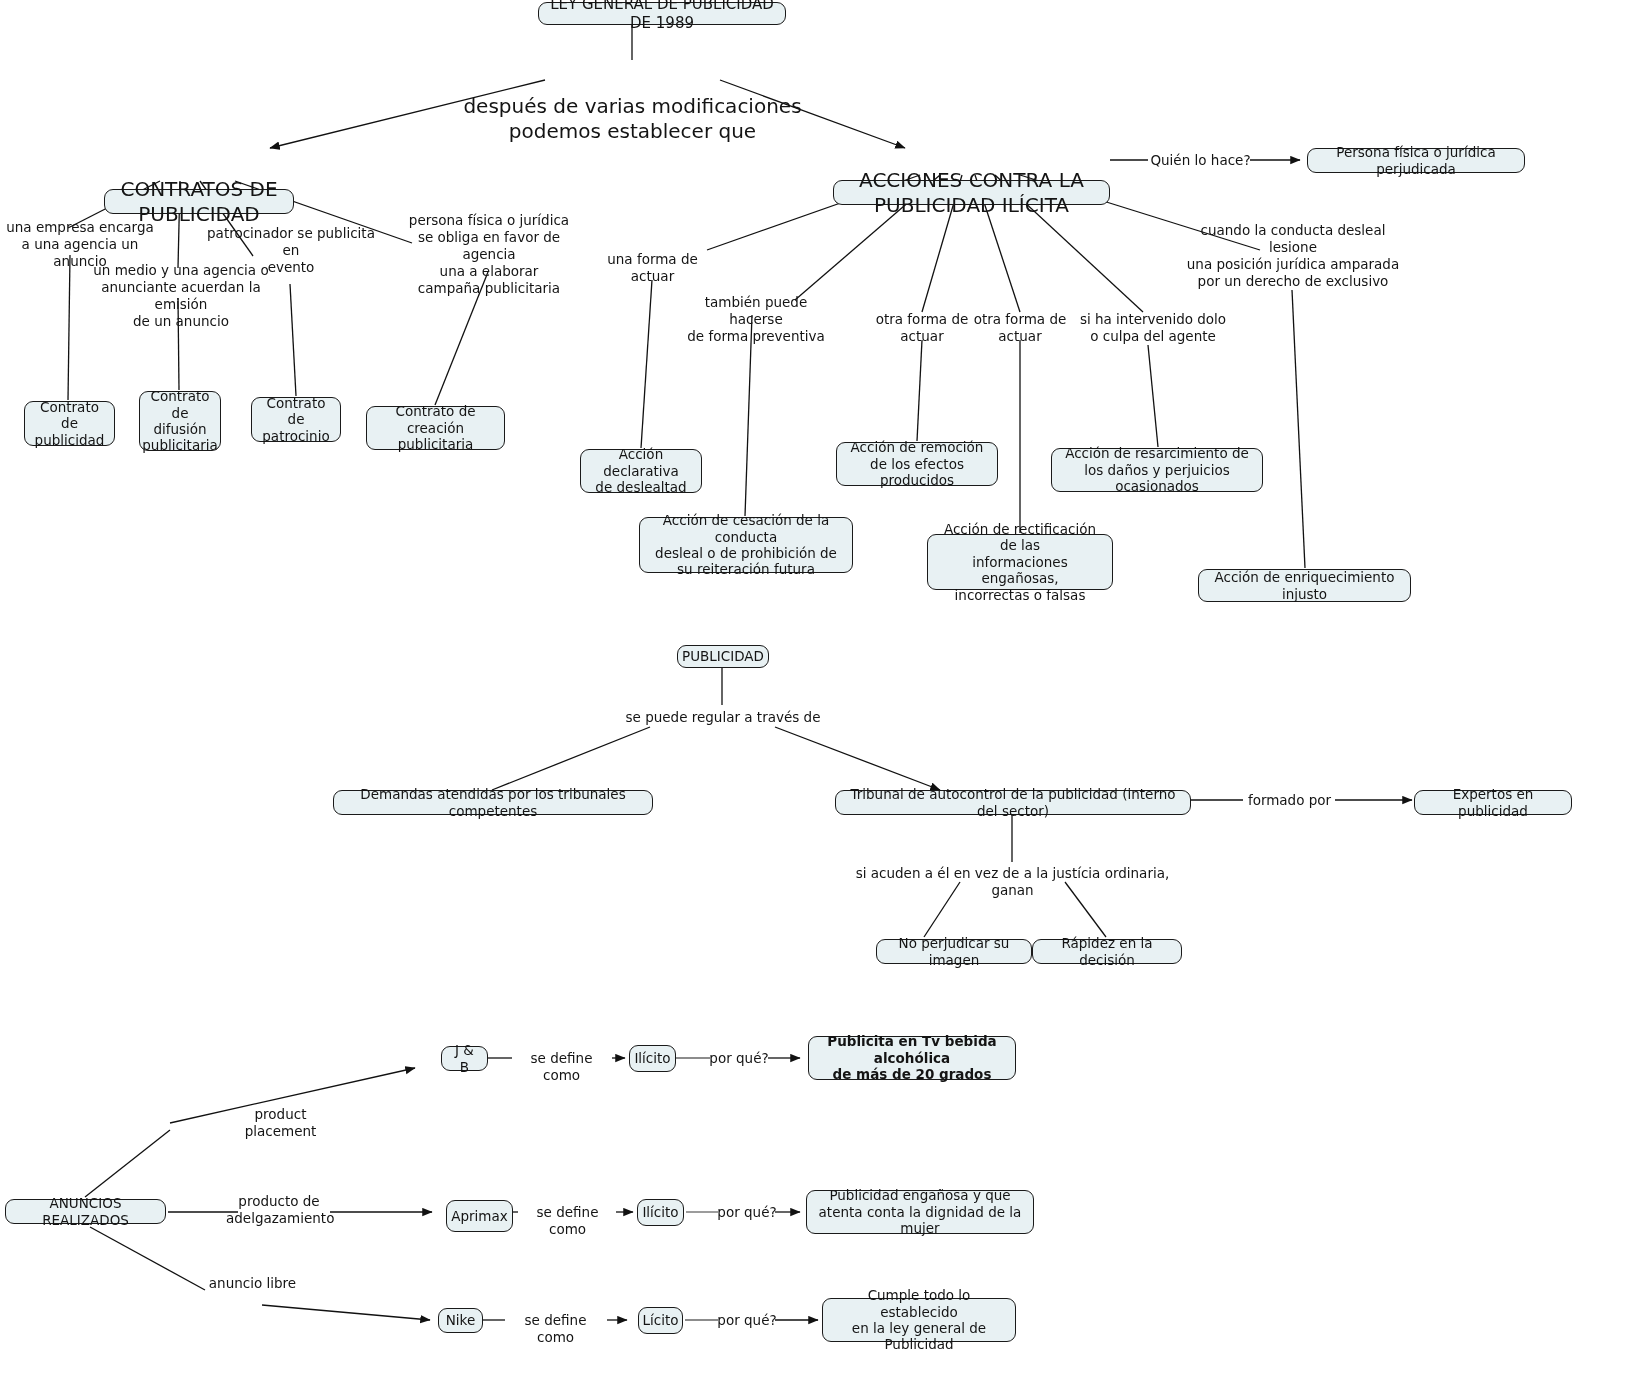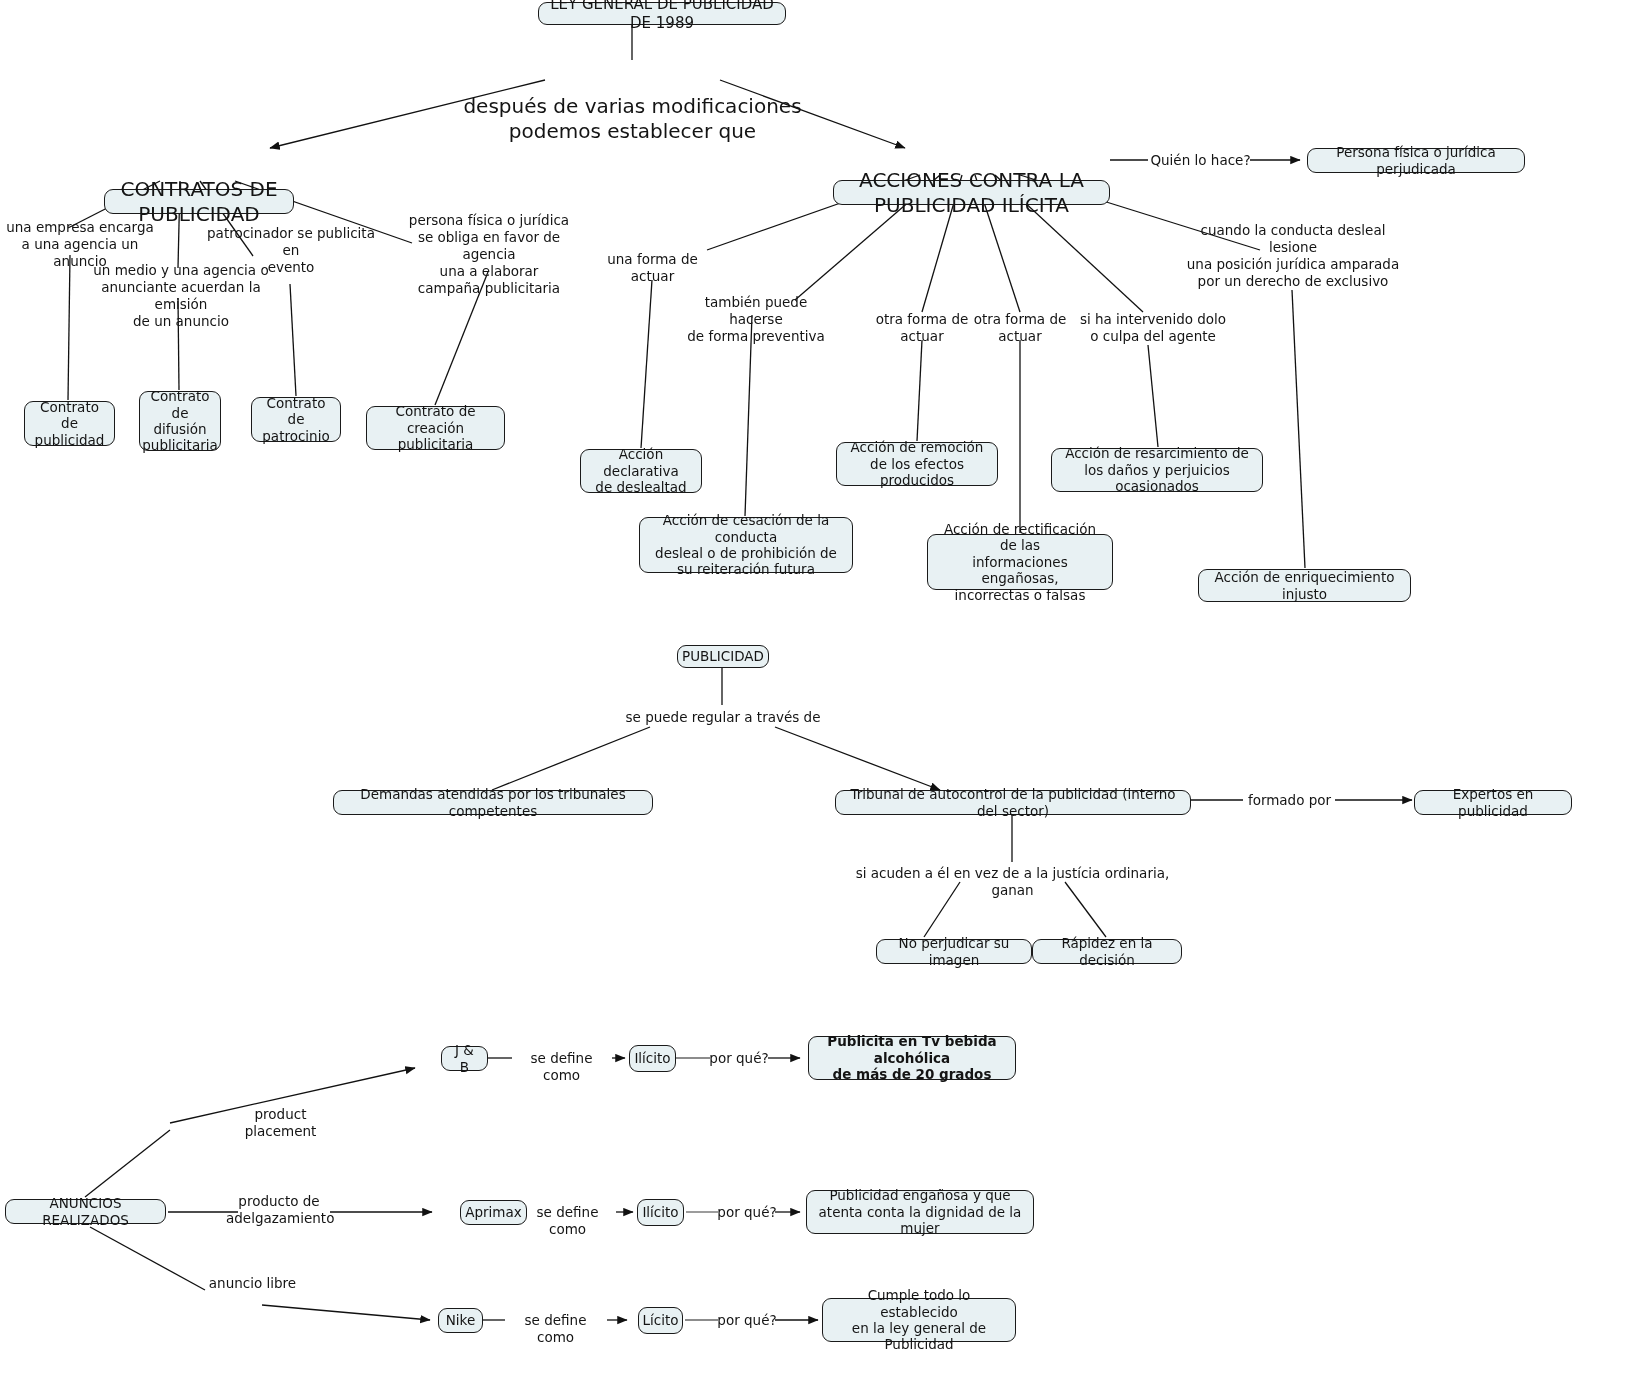--- a/index.html
+++ b/index.html
@@ -202,21 +202,21 @@
 
   <div class="lbl f13p5" style="left:511px;top:1050px;width:101px;">se define como</div>
 
   <div class="node f13p5" style="left:629px;top:1045px;width:47px;height:27px;">Ilícito</div>
 
   <div class="lbl f13p5" style="left:708px;top:1050px;width:62px;">por qué?</div>
 
   <div class="node f13p5" style="left:808px;top:1036px;width:208px;height:44px;font-weight:bold;">Publicita en Tv bebida alcohólica
 de más de 20 grados</div>
 
-  <div class="node f13p5" style="left:460px;top:1200px;width:67px;height:25px;">Aprimax</div>
+  <div class="node f13p5" style="left:446px;top:1200px;width:67px;height:32px;">Aprimax</div>
 
   <div class="lbl f13p5" style="left:517px;top:1204px;width:101px;">se define como</div>
 
   <div class="node f13p5" style="left:637px;top:1199px;width:47px;height:27px;">Ilícito</div>
 
   <div class="lbl f13p5" style="left:716px;top:1204px;width:62px;">por qué?</div>
 
   <div class="node f13p5" style="left:806px;top:1190px;width:228px;height:44px;">Publicidad engañosa y que
 atenta conta la dignidad de la mujer</div>
 

